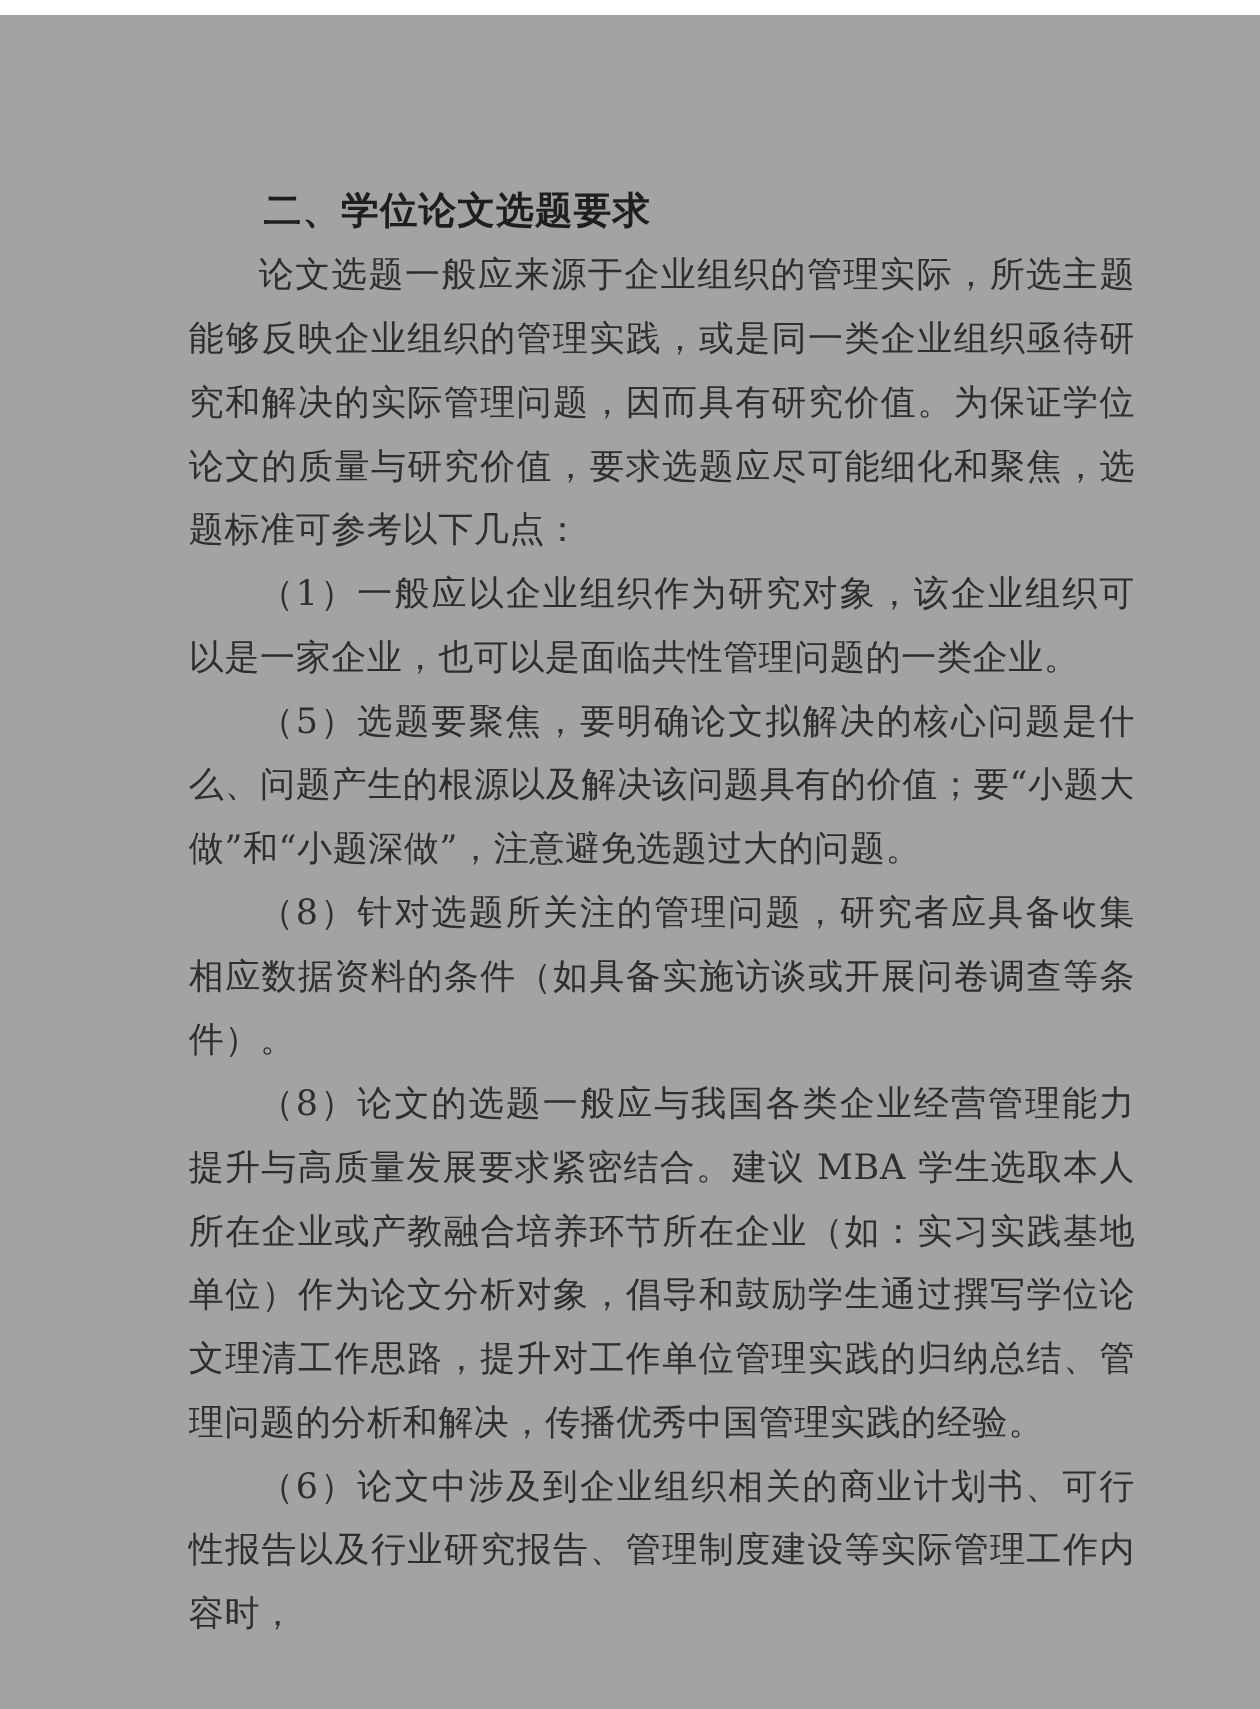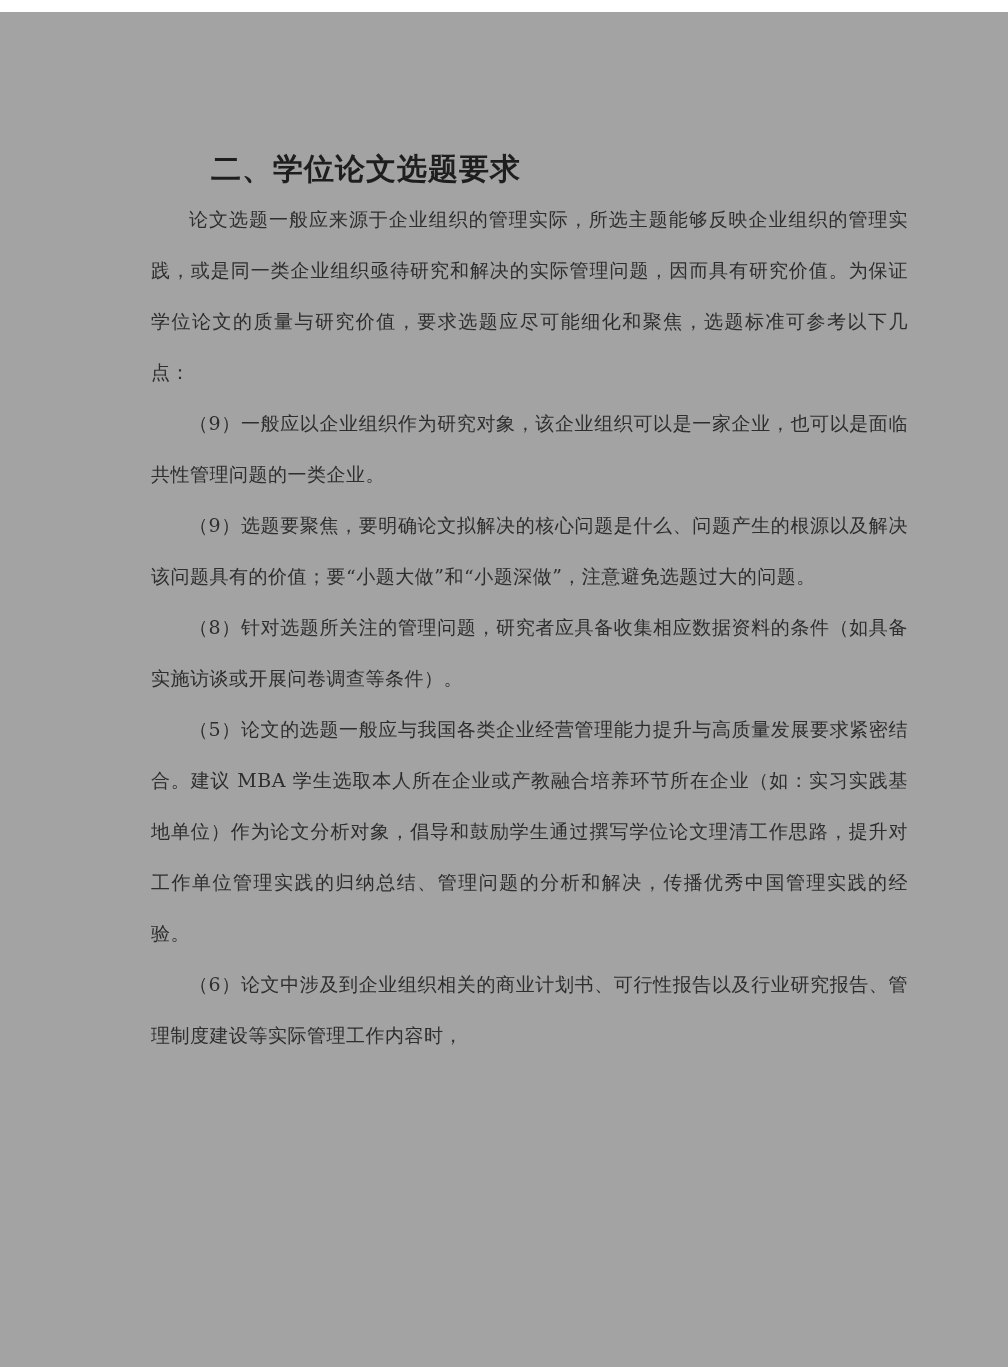--- a/index.html
+++ b/index.html
@@ -26,36 +26,36 @@
     font-weight: 700;
     font-size: 30px;
     line-height: 51px;
     color: #1e1e1e;
     text-indent: 2em;
     margin: 0;
     letter-spacing: 1px;
   }
   .doc-para {
     font-family: "DejaVu Serif", "Liberation Serif", serif;
-    font-size: 19px;
+    font-size: 28px;
     line-height: 51px;
     color: #2e2e2e;
     margin: 0;
     text-indent: 2em;
     text-align: justify;
     text-justify: inter-character;
     letter-spacing: 0.5px;
   }
 </style>
 </head>
 <body>
 
 <div class="page">
   <div class="text-block">
     <h2 class="doc-title">二、学位论文选题要求</h2>
     <p class="doc-para">论文选题一般应来源于企业组织的管理实际，所选主题能够反映企业组织的管理实践，或是同一类企业组织亟待研究和解决的实际管理问题，因而具有研究价值。为保证学位论文的质量与研究价值，要求选题应尽可能细化和聚焦，选题标准可参考以下几点：</p>
-    <p class="doc-para">（9）一般应以企业组织作为研究对象，该企业组织可以是一家企业，也可以是面临共性管理问题的一类企业。</p>
-    <p class="doc-para">（9）选题要聚焦，要明确论文拟解决的核心问题是什么、问题产生的根源以及解决该问题具有的价值；要“小题大做”和“小题深做”，注意避免选题过大的问题。</p>
+    <p class="doc-para">（1）一般应以企业组织作为研究对象，该企业组织可以是一家企业，也可以是面临共性管理问题的一类企业。</p>
+    <p class="doc-para">（5）选题要聚焦，要明确论文拟解决的核心问题是什么、问题产生的根源以及解决该问题具有的价值；要“小题大做”和“小题深做”，注意避免选题过大的问题。</p>
     <p class="doc-para">（8）针对选题所关注的管理问题，研究者应具备收集相应数据资料的条件（如具备实施访谈或开展问卷调查等条件）。</p>
-    <p class="doc-para">（5）论文的选题一般应与我国各类企业经营管理能力提升与高质量发展要求紧密结合。建议 MBA 学生选取本人所在企业或产教融合培养环节所在企业（如：实习实践基地单位）作为论文分析对象，倡导和鼓励学生通过撰写学位论文理清工作思路，提升对工作单位管理实践的归纳总结、管理问题的分析和解决，传播优秀中国管理实践的经验。</p>
+    <p class="doc-para">（8）论文的选题一般应与我国各类企业经营管理能力提升与高质量发展要求紧密结合。建议 MBA 学生选取本人所在企业或产教融合培养环节所在企业（如：实习实践基地单位）作为论文分析对象，倡导和鼓励学生通过撰写学位论文理清工作思路，提升对工作单位管理实践的归纳总结、管理问题的分析和解决，传播优秀中国管理实践的经验。</p>
     <p class="doc-para">（6）论文中涉及到企业组织相关的商业计划书、可行性报告以及行业研究报告、管理制度建设等实际管理工作内容时，</p>
   </div>
 </div>
 
 </body></html>

